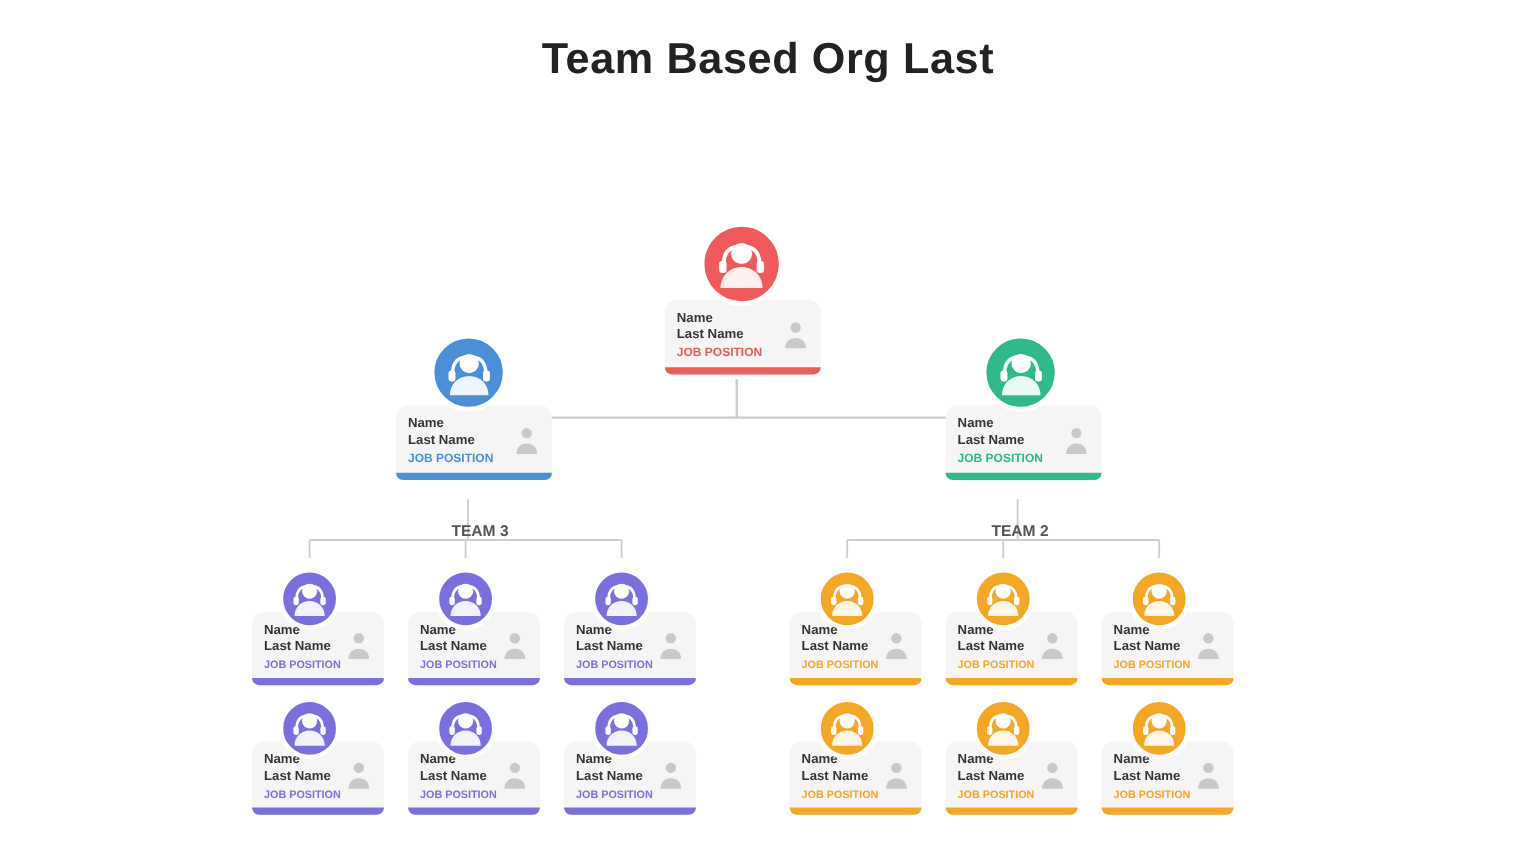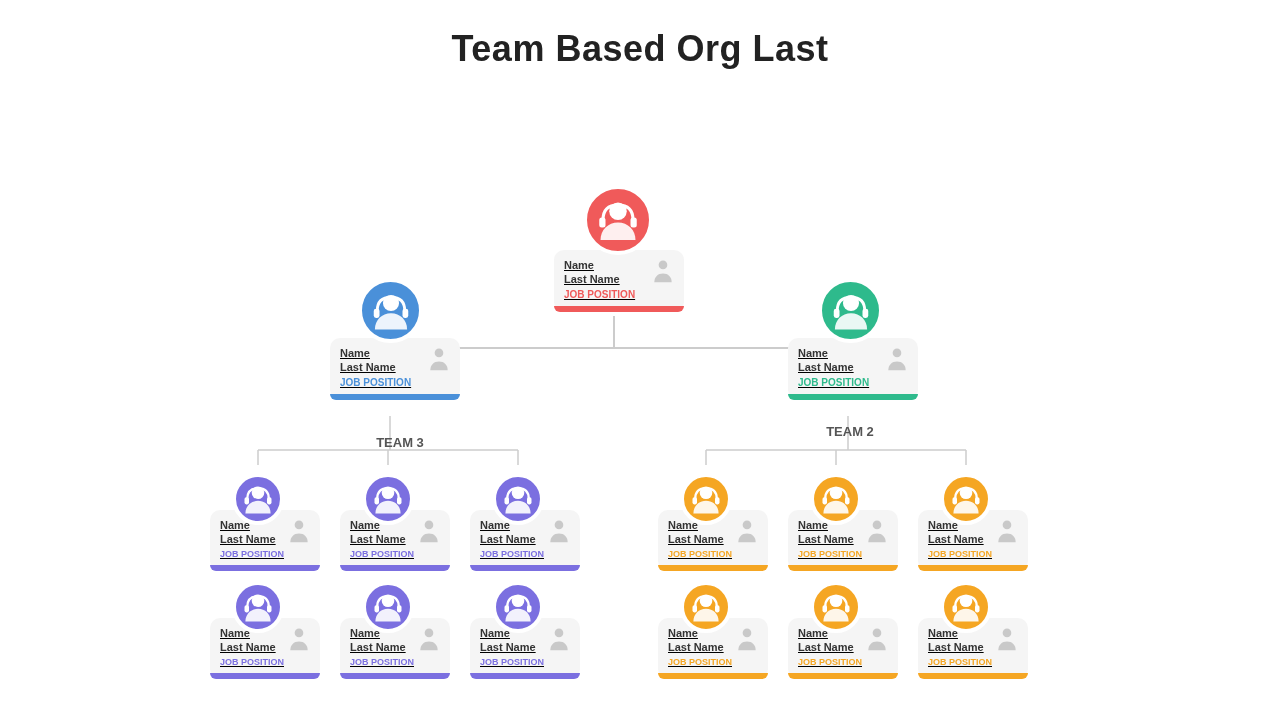--- a/index.html
+++ b/index.html
@@ -36,24 +36,23 @@
       height: 100%;
       pointer-events: none;
     }
 
     
     .card {
       position: absolute;
       background: #f0f0f0;
       border-radius: 10px;
       display: flex;
-      align-items: flex-start;
+      align-items: center;
       padding: 8px 10px 12px 10px;
       min-width: 120px;
-      text-decoration: underline;
     }
     .card-text {
       flex: 1;
     }
     .card-name {
       font-size: 11px;
       font-weight: 600;
       color: #333;
       line-height: 1.3;
     }
@@ -194,21 +193,21 @@
       <circle cx="20" cy="13" r="7"></circle>
       <path d="M6 36c0-8 6-14 14-14s14 6 14 14" opacity="0.9"></path>
       <path d="M8 20 Q8 8 20 8 Q32 8 32 20" fill="none" stroke="white" stroke-width="2.5"></path>
       <rect x="5" y="18" width="5" height="8" rx="2" fill="white"></rect>
       <rect x="30" y="18" width="5" height="8" rx="2" fill="white"></rect>
     </svg>
   </div>
 
   <div class="team-label" style="left:370px; top:355px; width:60px;">TEAM 3</div>
 
-  <div class="team-label" style="left:820px; top:344px; width:60px;">TEAM 2</div>
+  <div class="team-label" style="left:820px; top:355px; width:60px;">TEAM 2</div>
 
   <div class="card" style="left:210px; top:430px; min-width:110px; background:#f5f5f5;">
     <div class="card-text">
       <div class="card-name">Name<br>Last Name</div>
       <div class="card-position" style="color:#7B6FE0; font-size:9px;">JOB POSITION</div>
     </div>
     <svg class="card-icon" viewBox="0 0 24 30" fill="#888" width="18" height="22">
       <circle cx="12" cy="8" r="5"></circle>
       <path d="M2 28c0-6 4-10 10-10s10 4 10 10"></path>
     </svg>

